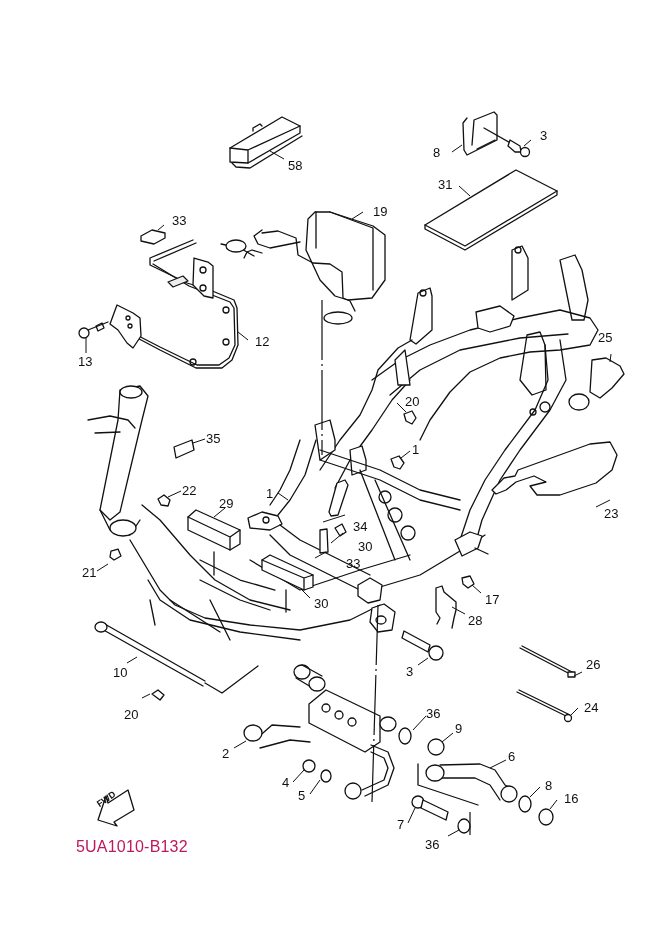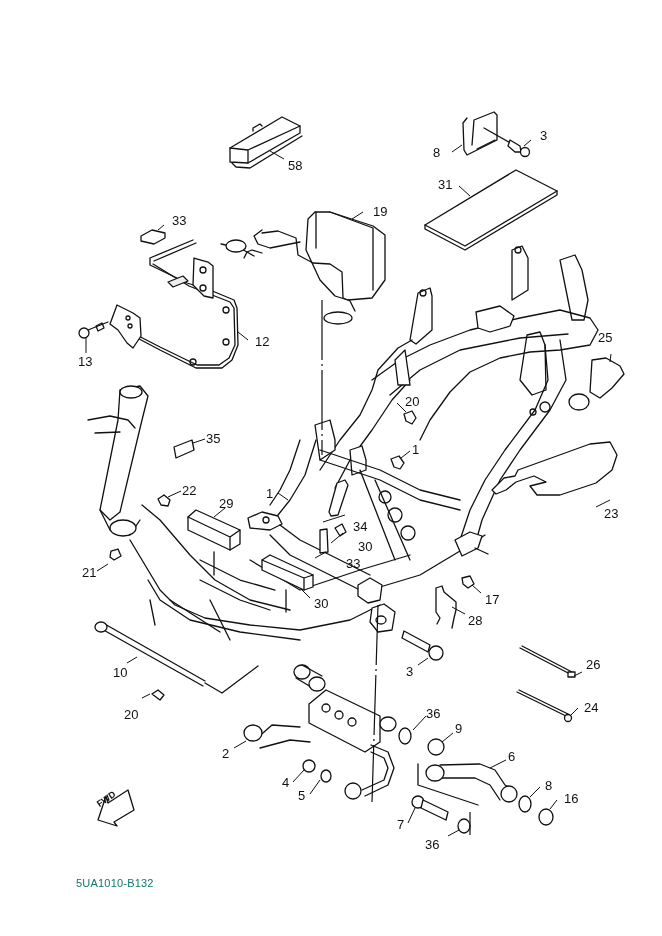--- a/index.html
+++ b/index.html
@@ -4,21 +4,21 @@
 <style>
   html, body { margin:0; padding:0; background:#ffffff; }
   body { width:662px; height:936px; position:relative; overflow:hidden; font-family:"Liberation Sans", sans-serif; }
   #diagram { position:absolute; left:0; top:0; width:662px; height:936px; }
   .ln { fill:none; stroke:#111; stroke-width:1.3; stroke-linejoin:round; stroke-linecap:round; }
   .pf { fill:#fff; stroke:#111; stroke-width:1.3; stroke-linejoin:round; }
   .gf { fill:#eee; stroke:#111; stroke-width:1.2; stroke-linejoin:round; }
   .dash { fill:none; stroke:#111; stroke-width:1.2; stroke-dasharray:60 4 2 4; }
   .leader { stroke:#111; stroke-width:1; fill:none; }
   .lbl { position:absolute; font-size:13px; color:#111; line-height:13px; white-space:nowrap; }
-  .code { position:absolute; left:76px; top:877px; font-size:11px; color:#0f766e; letter-spacing:0.2px; }
+  .code { position:absolute; left:76px; top:838px; font-size:16px; color:#be185d; letter-spacing:0.2px; }
   .fwd { position:absolute; left:96px; top:794px; font-size:9px; font-weight:bold; color:#111; transform:rotate(-35deg); }
 </style>
 </head>
 <body>
 
 <svg id="diagram" viewBox="0 0 662 936" xmlns="http://www.w3.org/2000/svg">
 
   <g>
     <path class="pf" d="M230 148 L282 117 L300 126 L300 133 L248 163 L230 162 Z"></path>
     <path class="ln" d="M230 148 L248 150 L300 126 M248 150 L248 163"></path>

